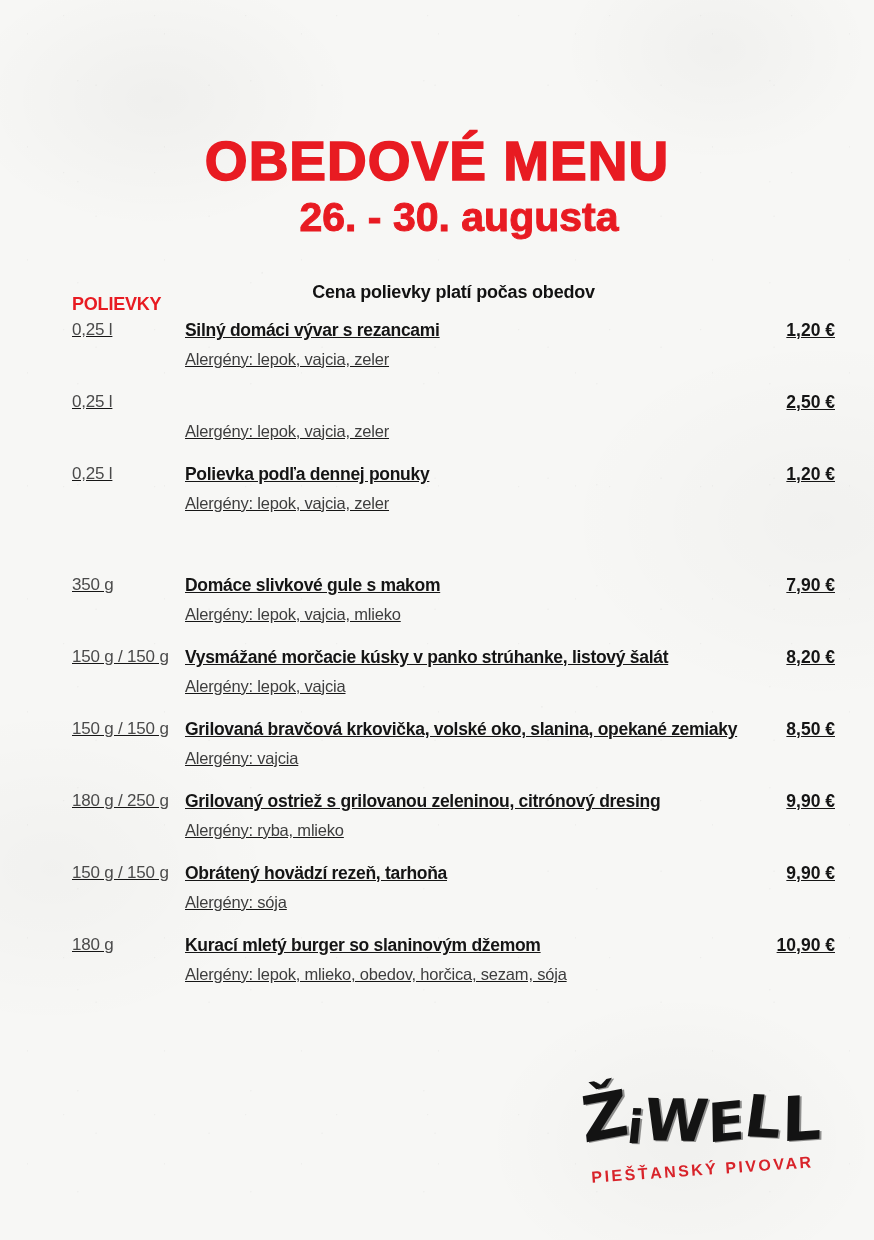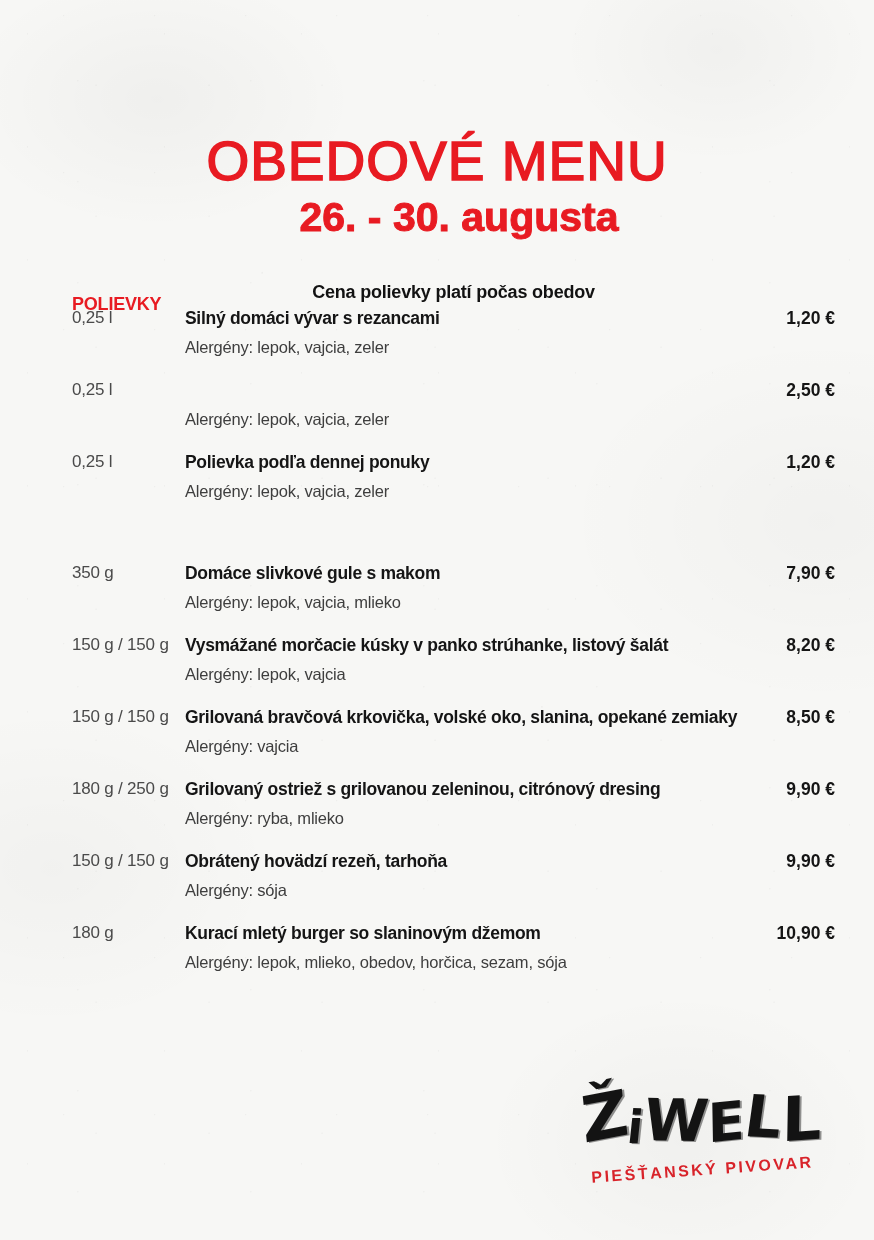--- a/index.html
+++ b/index.html
@@ -28,21 +28,21 @@
     background-image:
       radial-gradient(circle 1px at 20% 30%, rgba(0,0,0,0.05), transparent 100%),
       radial-gradient(circle 1px at 70% 10%, rgba(0,0,0,0.05), transparent 100%),
       radial-gradient(circle 1px at 45% 80%, rgba(0,0,0,0.05), transparent 100%),
       radial-gradient(circle 1px at 85% 65%, rgba(0,0,0,0.05), transparent 100%);
     background-size: 137px 113px, 91px 157px, 173px 101px, 113px 131px;
   }
 
   .header { text-align: center; padding-top: 132px; position: relative; }
   .title {
-    font-size: 55px; line-height: 58px; font-weight: 400;
+    font-size: 55px; line-height: 58px; font-weight: 700;
     color: var(--red, #e81b22);
     -webkit-text-stroke: 1.6px currentColor;
     letter-spacing: 1px;
   }
   .subtitle {
     font-size: 41px; line-height: 46px; font-weight: 700;
     margin-top: 4px;
     color: var(--red, #e81b22);
     padding-left: 44px;
     -webkit-text-stroke: 1px currentColor;
@@ -62,21 +62,21 @@
     position: absolute; left: 0; top: 12px;
     font-size: 18px; line-height: 20px; font-weight: 700;
     color: var(--red, #e81b22); letter-spacing: -0.2px;
   }
   .section-note {
     position: absolute; left: 0; right: 0; top: 0;
     text-align: center;
     font-size: 18px; line-height: 20px; font-weight: 700; color: #121212;
     letter-spacing: -0.2px;
   }
-  .items { margin-top: 4px; }
+  .items { margin-top: 16px; text-decoration: underline; }
   .item {
     display: grid;
     grid-template-columns: 113px 1fr auto;
     margin-bottom: 19px;
   }
   .item-quantity {
     grid-column: 1; grid-row: 1;
     font-size: 17px; line-height: 24px; color: #4a4a4a;
     letter-spacing: -0.2px;
   }

